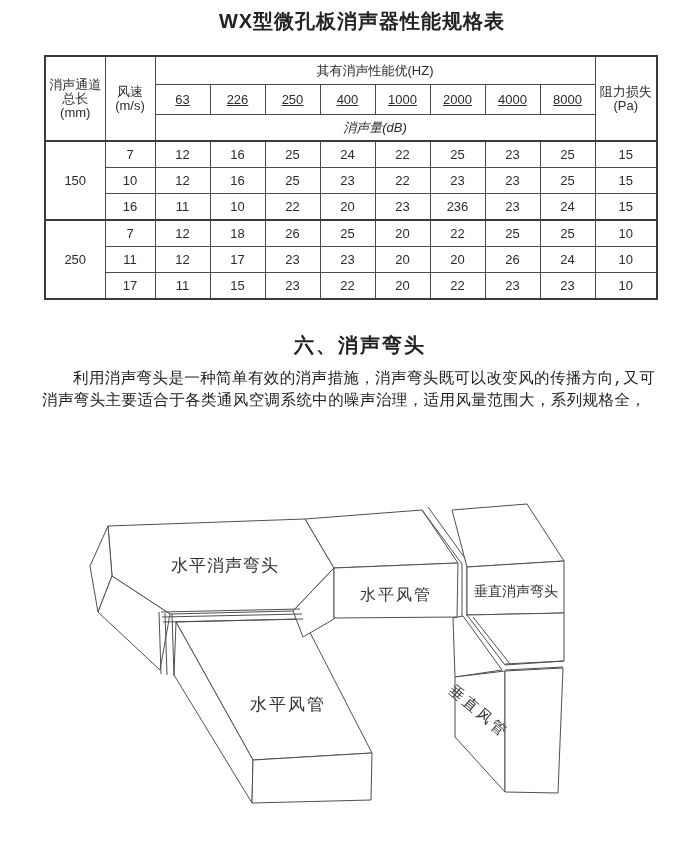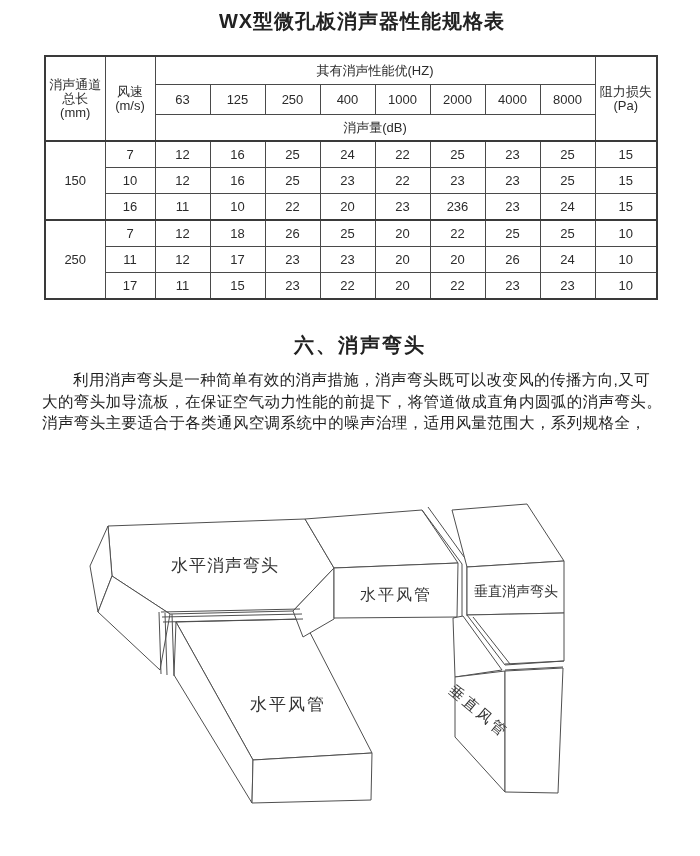--- a/index.html
+++ b/index.html
@@ -7,30 +7,30 @@
         font-family:"Liberation Sans",sans-serif;color:#222;}
   .doc-title{position:absolute;top:8px;left:0;width:700px;text-align:center;
              font-size:20px;font-weight:bold;letter-spacing:1px;transform:translateX(12px);}
   
   table.spec{position:absolute;left:44px;top:55px;border-collapse:collapse;
              table-layout:fixed;width:612px;border:2px solid #3a3a3a;}
   table.spec td{border:1px solid #4a4a4a;text-align:center;vertical-align:middle;
                 font-size:13px;color:#2b2b2b;padding:0;height:25px;}
   td.hd{font-size:12px;line-height:14px;white-space:pre-line;}
   tr.h1 td{height:27px;}
-  tr.h2 td{height:29px;}
-  tr.h3 td{height:25px;}
+  tr.h2 td{height:29px;text-decoration:underline;}
+  tr.h3 td{height:25px;font-style:italic;}
   tr.bodyfirst td{border-top:2px solid #3a3a3a;}
   tr.g2 td{border-top:2px solid #3a3a3a;}
   td.thickL{border-left:2px solid #3a3a3a;}
   
   .sec-heading{position:absolute;top:332px;left:0;width:700px;text-align:center;
                font-size:20px;font-weight:bold;letter-spacing:2px;transform:translateX(10px);}
   .para{position:absolute;top:369px;left:42px;width:622px;font-size:15.5px;
-        line-height:21.5px;color:#1e1e1e;letter-spacing:0.4px;}
+        line-height:21.5px;color:#1e1e1e;letter-spacing:0.4px;font-family:Liberation Mono, monospace;}
   .para .line{white-space:nowrap;}
   .para .indent{text-indent:2em;}
   
   .diagram{position:absolute;left:0;top:480px;}
   .diagram path{stroke:#4f4f4f;stroke-width:1;fill:#fff;stroke-linejoin:round;}
   .diagram path.ln{fill:none;}
   .diagram text{fill:#333;font-family:"Liberation Sans",sans-serif;}
 </style>
 </head>
 <body>
@@ -59,21 +59,21 @@
 总长
 (mm)</td>
       <td class="hd" rowspan="3">风速
 (m/s)</td>
       <td class="hd thickL" colspan="8">其有消声性能优(HZ)</td>
       <td class="hd thickL" rowspan="3">阻力损失
 (Pa)</td>
     </tr>
     <tr class="h2">
       <td class="thickL">63</td>
-      <td>125</td>
+      <td>226</td>
       <td>250</td>
       <td>400</td>
       <td>1000</td>
       <td>2000</td>
       <td>4000</td>
       <td>8000</td>
     </tr>
     <tr class="h3">
       <td class="hd thickL" colspan="8">消声量(dB)</td>
     </tr>
@@ -153,21 +153,20 @@
       <td>23</td>
       <td class="thickL">10</td>
     </tr>
   </tbody>
     </table>
 
   <div class="sec-heading">六、消声弯头</div>
 
   <div class="para">
     <div class="line indent">利用消声弯头是一种简单有效的消声措施，消声弯头既可以改变风的传播方向,又可</div>
-    <div class="line">大的弯头加导流板，在保证空气动力性能的前提下，将管道做成直角内圆弧的消声弯头。</div>
     <div class="line">消声弯头主要适合于各类通风空调系统中的噪声治理，适用风量范围大，系列规格全，</div>
   </div>
 
   <svg class="diagram" width="700" height="376" viewBox="0 480 700 376" xmlns="http://www.w3.org/2000/svg">
 
     <path d="M176,622 L303,619 L372,753 L253,760 Z"></path>
     <path d="M176,622 L253,760 L252,803 L174,675 Z"></path>
     <path d="M253,760 L372,753 L371,800 L252,803 Z"></path>
 
     <path d="M108,526 L305,519 L334,568 L293,611 L170,614 L112,576 Z"></path>

